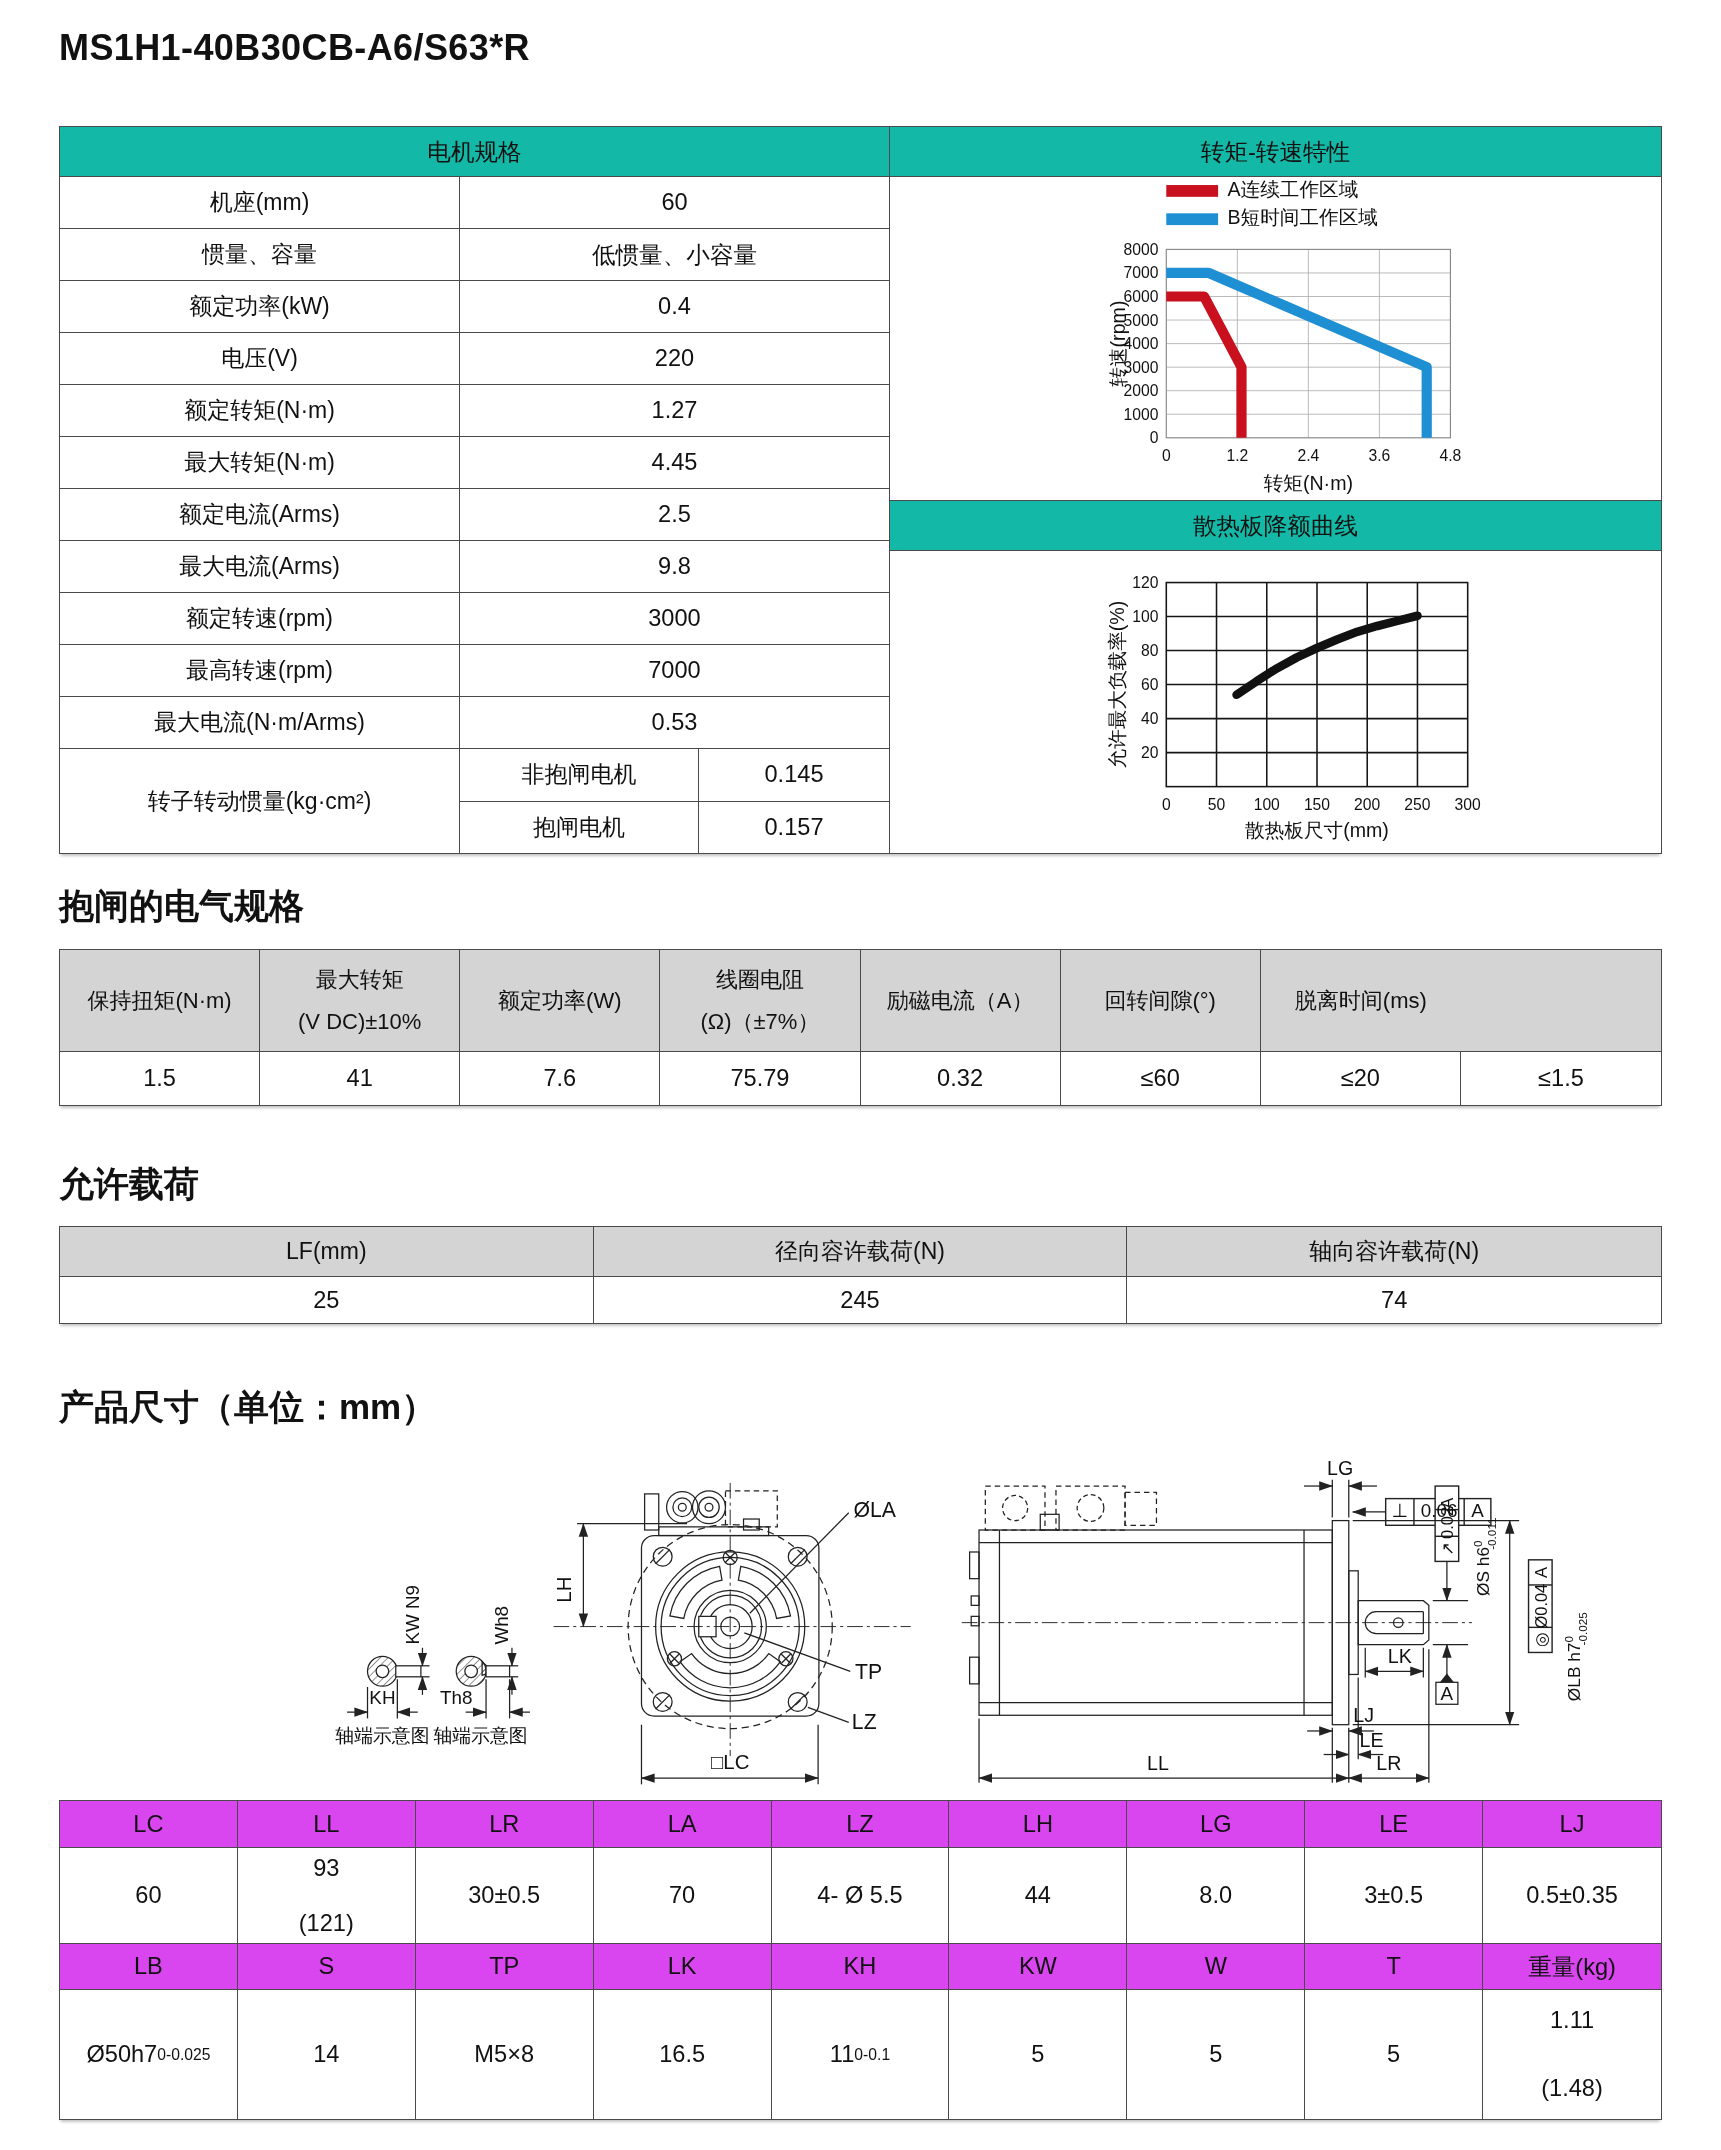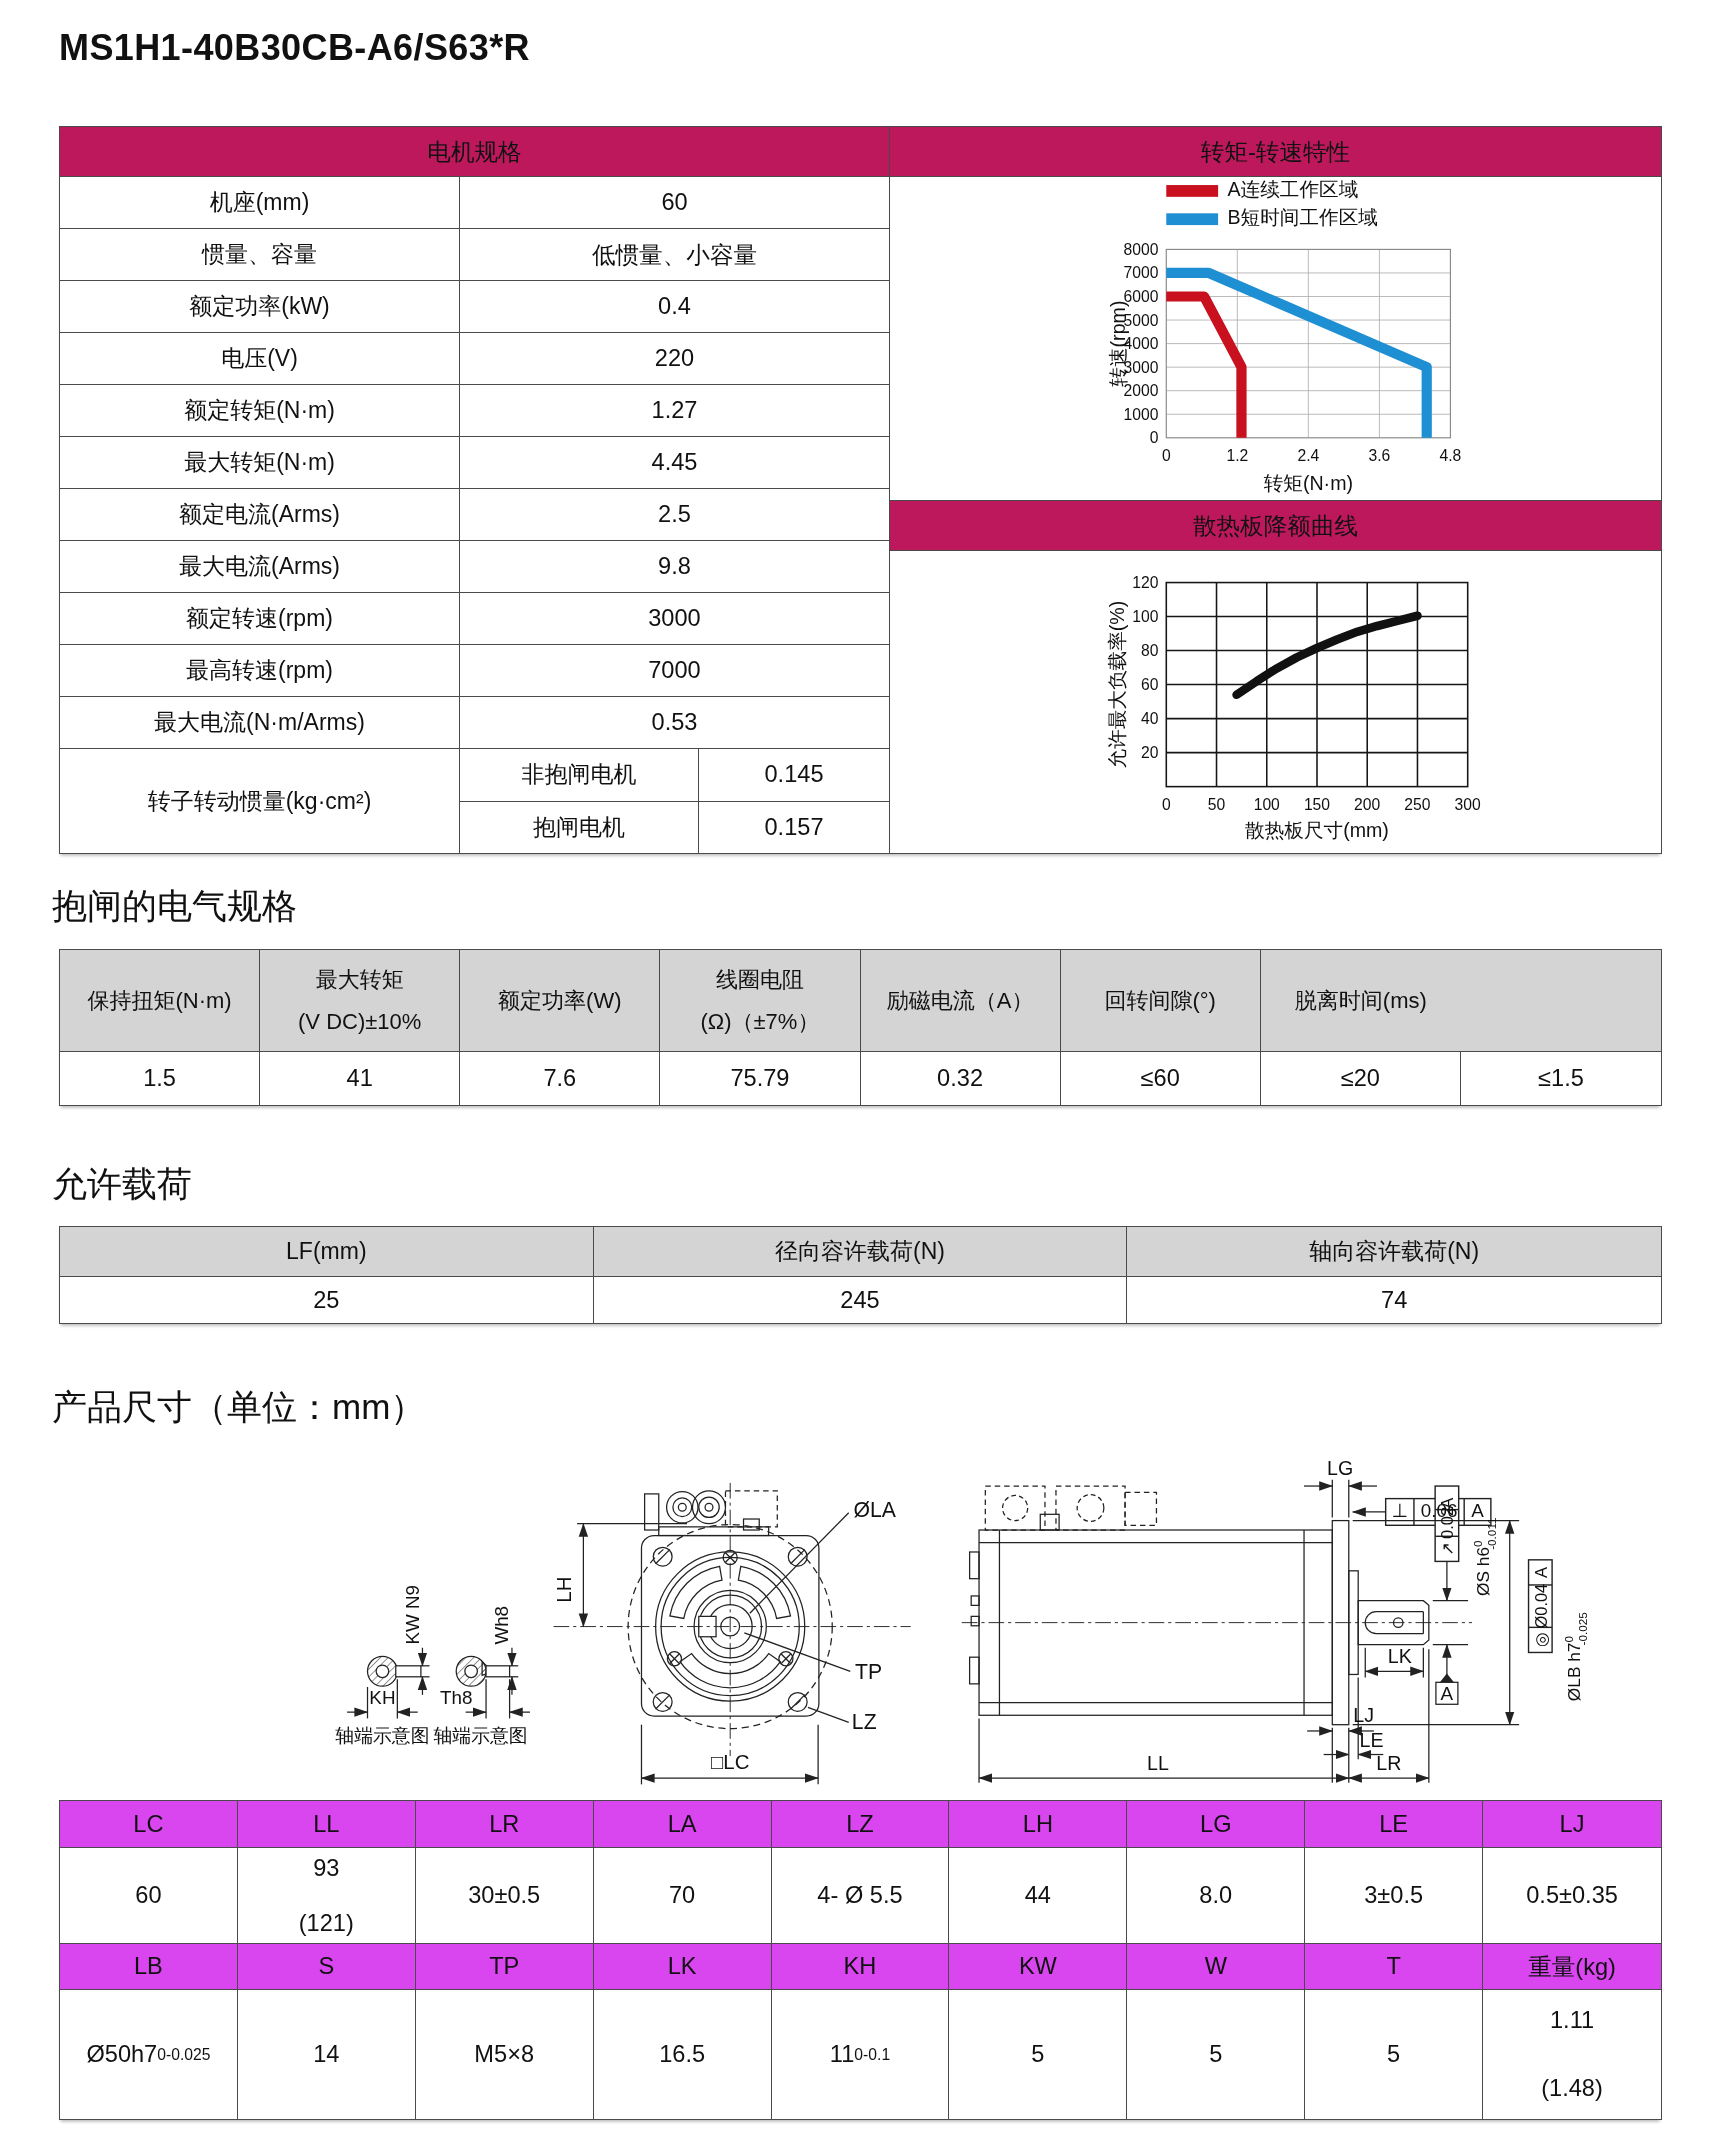--- a/index.html
+++ b/index.html
@@ -1,22 +1,22 @@
 <!DOCTYPE html>
 <html style="font-size:12.6px"><head>
 <meta charset="utf-8">
 <style>
   *{box-sizing:border-box;margin:0;padding:0}
   html,body{background:#fff}
   .page{position:relative;width:1721px;height:2151px;background:#fff;
         font-family:"Liberation Sans","DejaVu Sans",sans-serif;color:#111;overflow:hidden}
   .h-title{position:absolute;left:59px;top:27px;font-size:36px;font-weight:700;letter-spacing:0.4px}
-  .sec-title{position:absolute;left:52px;font-size:35px;font-weight:400}
+  .sec-title{position:absolute;left:59px;font-size:35px;font-weight:700}
   .cell{display:flex;align-items:center;justify-content:center;text-align:center}
-  .gray{background:#be185d}
+  .gray{background:#14b8a6}
   .shadowed{box-shadow:0 3.9px 3.1px -1.6px rgba(0,0,0,.28)}
 
   
   .spec{position:absolute;left:59px;top:126px;width:1603px;border:1.6px solid #4a4a4a;display:flex;background:#fff}
   .spec-left{width:830px;border-right:0.8px solid #4a4a4a;display:flex;flex-direction:column}
   .spec-right{flex:1;display:flex;flex-direction:column}
   .tbl-head{height:50px;flex:none;font-size:23.6px;border-bottom:0.8px solid #4a4a4a}
   .spec-row{display:flex;height:52px;flex:none;border-bottom:0.8px solid #4a4a4a}
   .spec-row:last-child{border-bottom:none}
   .spec-label{width:400px;border-right:0.8px solid #4a4a4a;font-size:23px}

